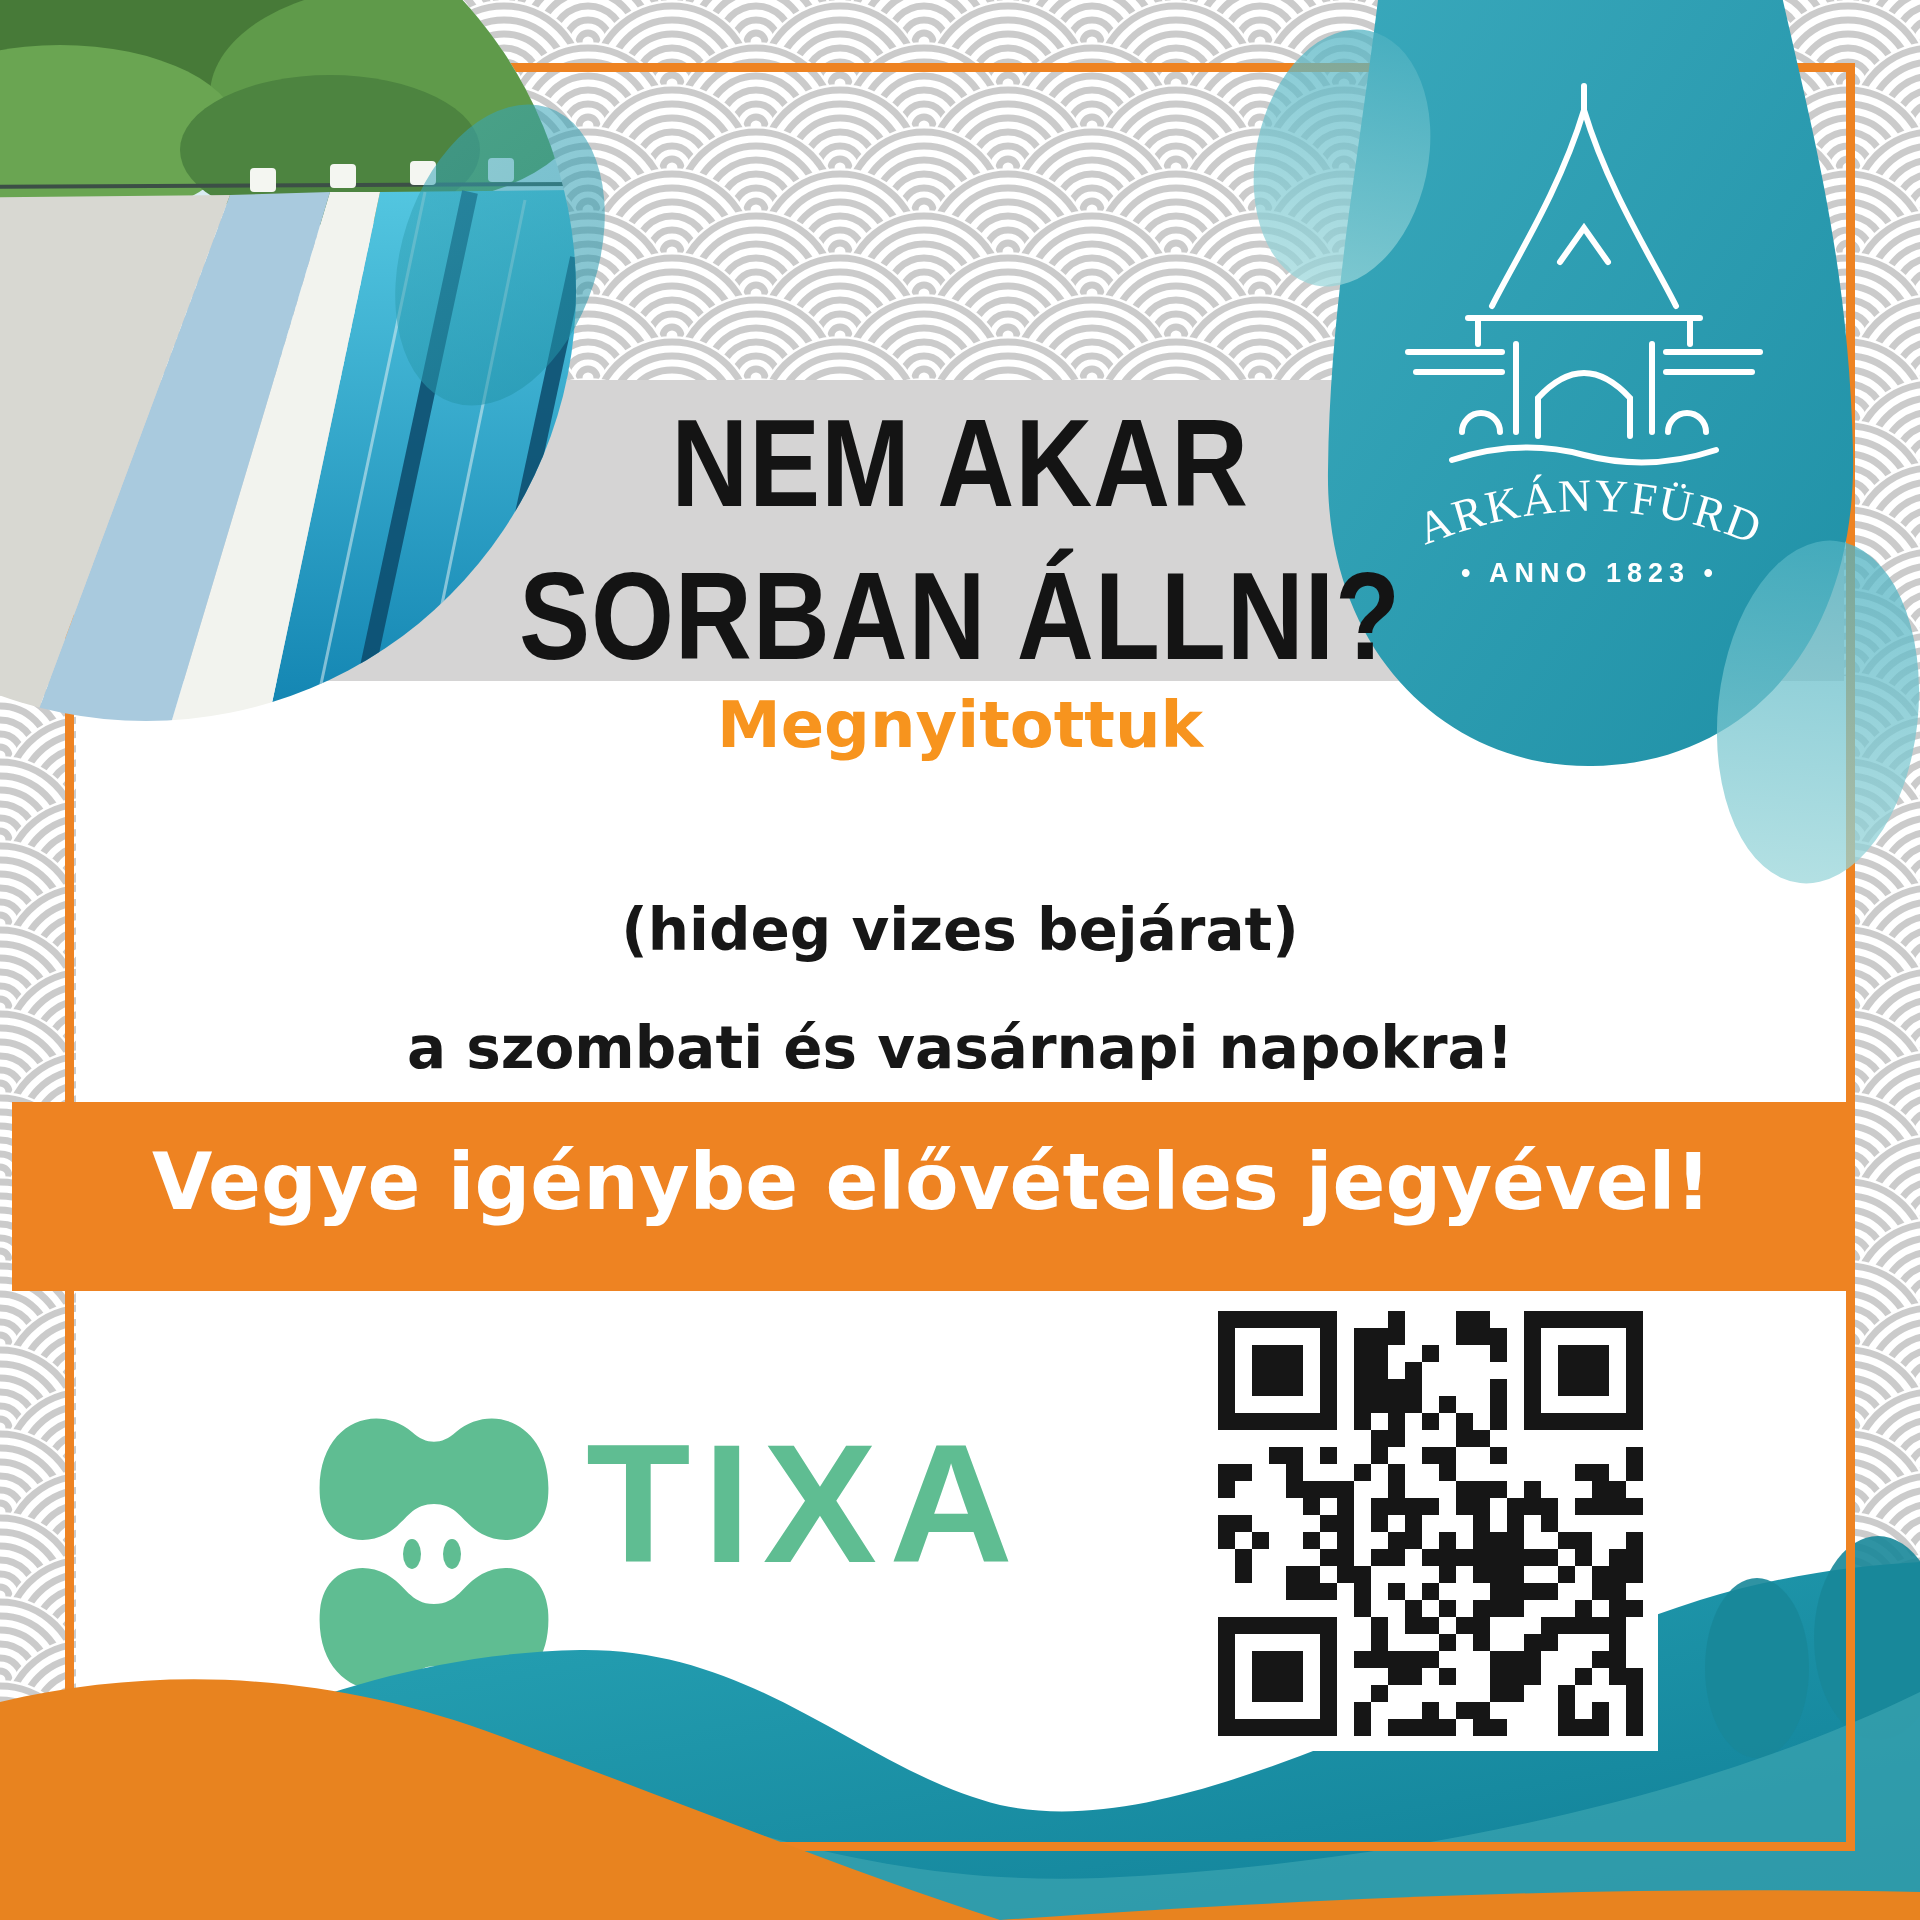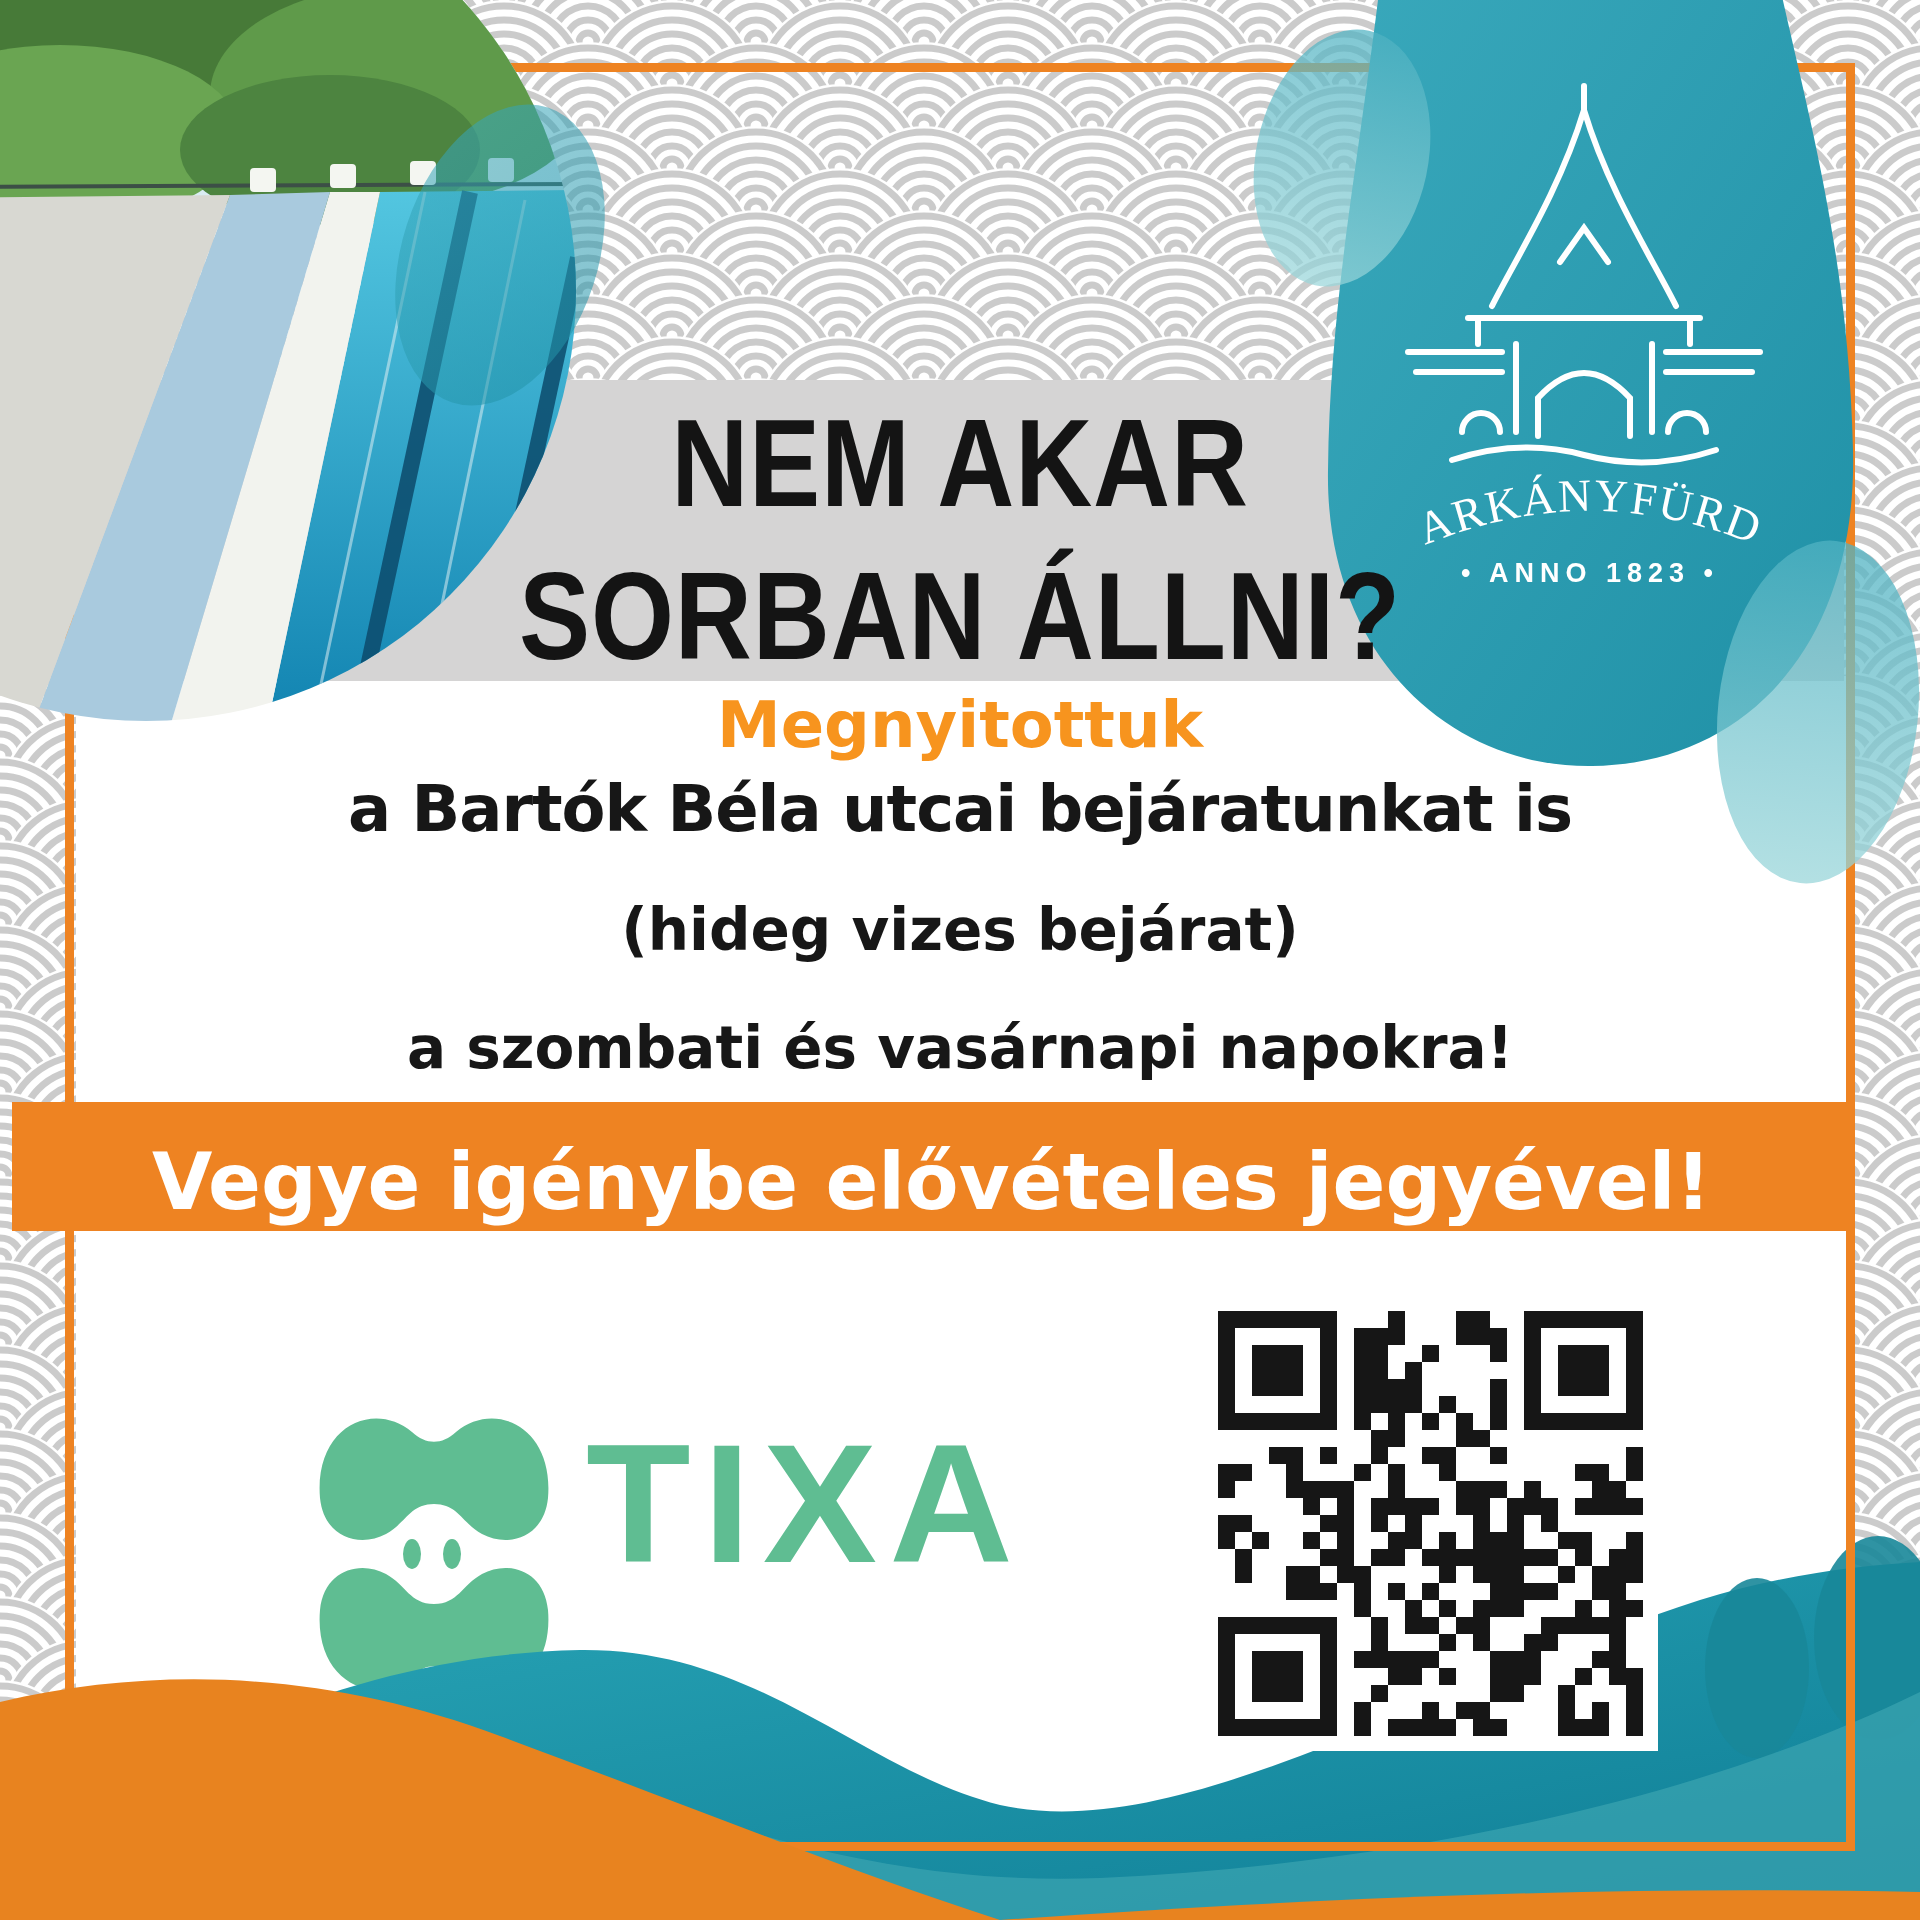--- a/index.html
+++ b/index.html
@@ -9,21 +9,21 @@
   .txt{position:absolute;left:0;width:1920px;text-align:center;white-space:nowrap;}
   #headline1,#headline2{
      font-family:"Liberation Sans",sans-serif;font-weight:700;color:#141414;
      font-size:124px;letter-spacing:1px;transform:scaleX(.86);}
   #headline1{top:392px;}
   #headline2{top:545px;}
   #megnyitottuk{top:688px;font-size:64px;font-weight:700;color:#F7941E;}
   #line-bartok{top:772px;font-size:64px;font-weight:700;color:#171717;letter-spacing:-1px;}
   #line-hideg{top:896px;font-size:58px;font-weight:700;color:#171717;}
   #line-szombati{top:1014px;font-size:58px;font-weight:700;color:#171717;}
-  #orange-banner{position:absolute;left:12px;top:1102px;width:1839px;height:129px;
+  #orange-banner{position:absolute;left:12px;top:1102px;width:1839px;height:189px;
      background:#EE8322;}
   #orange-banner .bt{position:absolute;left:0;top:0;width:100%;height:100%;
      line-height:160px;text-align:center;white-space:nowrap;
      font-size:78px;font-weight:700;color:#ffffff;}
   #tixa-word{position:absolute;left:586px;top:1408px;
      font-family:"Liberation Sans",sans-serif;font-weight:700;
      font-size:168px;letter-spacing:12px;color:#5FBD92;transform:scaleX(1.02);
      transform-origin:left center;white-space:nowrap;}
 </style>
 </head>
@@ -149,21 +149,20 @@
       <text x="1590" y="582" text-anchor="middle" font-family="Liberation Sans, sans-serif" font-weight="bold" font-size="27" letter-spacing="6" fill="#ffffff">•  ANNO 1823  •</text>
     </g>
 
     <ellipse cx="1342" cy="158" rx="86" ry="130" fill="url(#bubbleGrad)" opacity="0.72" transform="rotate(12 1342 158)"></ellipse>
     <ellipse cx="1818" cy="712" rx="100" ry="172" fill="url(#bubbleGrad)" opacity="0.75" transform="rotate(6 1818 712)"></ellipse>
   </svg>
 
   <div class="txt" id="headline1">NEM AKAR</div>
   <div class="txt" id="headline2">SORBAN ÁLLNI?</div>
   <div class="txt" id="megnyitottuk">Megnyitottuk</div>
-  <div class="txt" id="line-bartok">a Bartók Béla utcai bejáratunkat is</div>
   <div class="txt" id="line-hideg">(hideg vizes bejárat)</div>
   <div class="txt" id="line-szombati">a szombati és vasárnapi napokra!</div>
 
   <div id="orange-banner">
     <div class="bt">Vegye igénybe elővételes jegyével!</div>
   </div>
 
   <svg class="layer" width="1920" height="1920" viewBox="0 0 1920 1920" style="z-index:3">
     <g transform="translate(312,1398)" fill="#5fbd92">
       <path d="M 8,100 C 2,28 62,2 100,34 C 114,47 130,47 144,34

